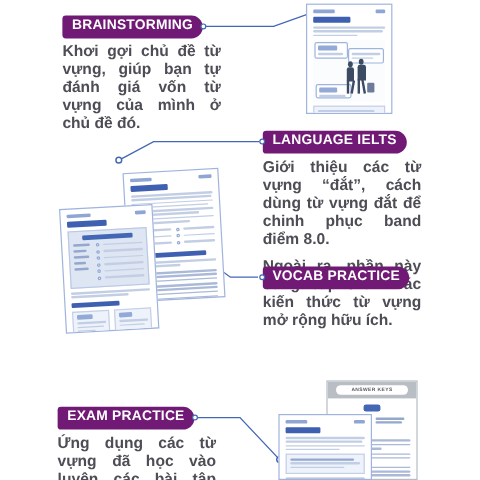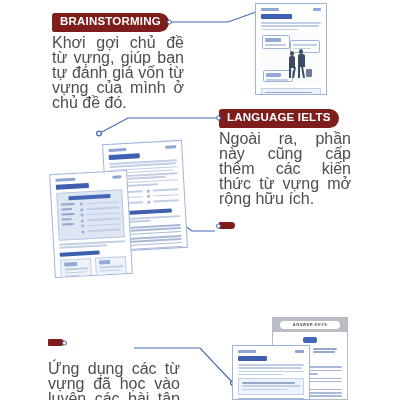--- a/index.html
+++ b/index.html
@@ -9,21 +9,21 @@
     position:relative;
   }
   .stage{position:absolute;inset:0;width:400px;height:400px;overflow:hidden;}
 
   
   .lines{position:absolute;inset:0;width:400px;height:400px;}
 
   
   .badge{
     position:absolute;
-    background:#7f1d1d;
+    background:#701a75;
     color:#ffffff;
     font-weight:bold;
     letter-spacing:.2px;
     border-radius:3px 10px 10px 3px;
     padding:3px 8px 4px 8px;
     line-height:1;
     white-space:nowrap;
     box-sizing:border-box;
   }
   .badge.bs{font-size:11.5px;}
@@ -32,24 +32,25 @@
     background:#ffffff;border:1.3px solid #4367b4;transform:translateY(-50%);
     box-sizing:border-box;
   }
   .badge .nub.right{right:-3px;}
   .badge .nub.left{left:-3px;}
 
   
   .copy{
     position:absolute;
     color:#4d4d55;
-    font-size:16px;
+    font-size:13px;
     line-height:15px;
     text-align:justify;
     box-sizing:border-box;
+    font-weight:bold;
   }
   .copy p{margin:0 0 8px 0;}
   .copy p:last-child{margin-bottom:0;}
 
   
   .page{
     position:absolute;
     background:#ffffff;
     border:1px solid #9fb4dd;
     box-sizing:border-box;
@@ -348,27 +349,30 @@
   </div>
   <div class="copy" style="left:52px;top:35px;width:132px;">
     <p>Khơi gợi chủ đề từ vựng, giúp bạn tự đánh giá vốn từ vựng của mình ở chủ đề đó.</p>
   </div>
 
   <div class="badge bs" style="left:219px;top:109px;">
     <span>LANGUAGE IELTS</span>
     <span class="nub left"></span>
   </div>
   <div class="copy" style="left:219px;top:131px;width:132px;">
+    <p>Giới thiệu các từ vựng “đắt”, cách dùng từ vựng đắt để chinh phục band điểm 8.0.</p>
     <p>Ngoài ra, phần này cũng cấp thêm các kiến thức từ vựng mở rộng hữu ích.</p>
   </div>
 
   <div class="badge bs" style="left:219px;top:222px;">
+    <span>VOCAB PRACTICE</span>
     <span class="nub left"></span>
   </div>
 
   <div class="badge bs" style="left:48px;top:339px;">
+    <span>EXAM PRACTICE</span>
     <span class="nub right"></span>
   </div>
   <div class="copy" style="left:48px;top:361px;width:132px;">
     <p>Ứng dụng các từ vựng đã học vào luyện các bài tập trong các đề thi IELTS. Phần</p>
   </div>
 
 </div>
 
 </body></html>

